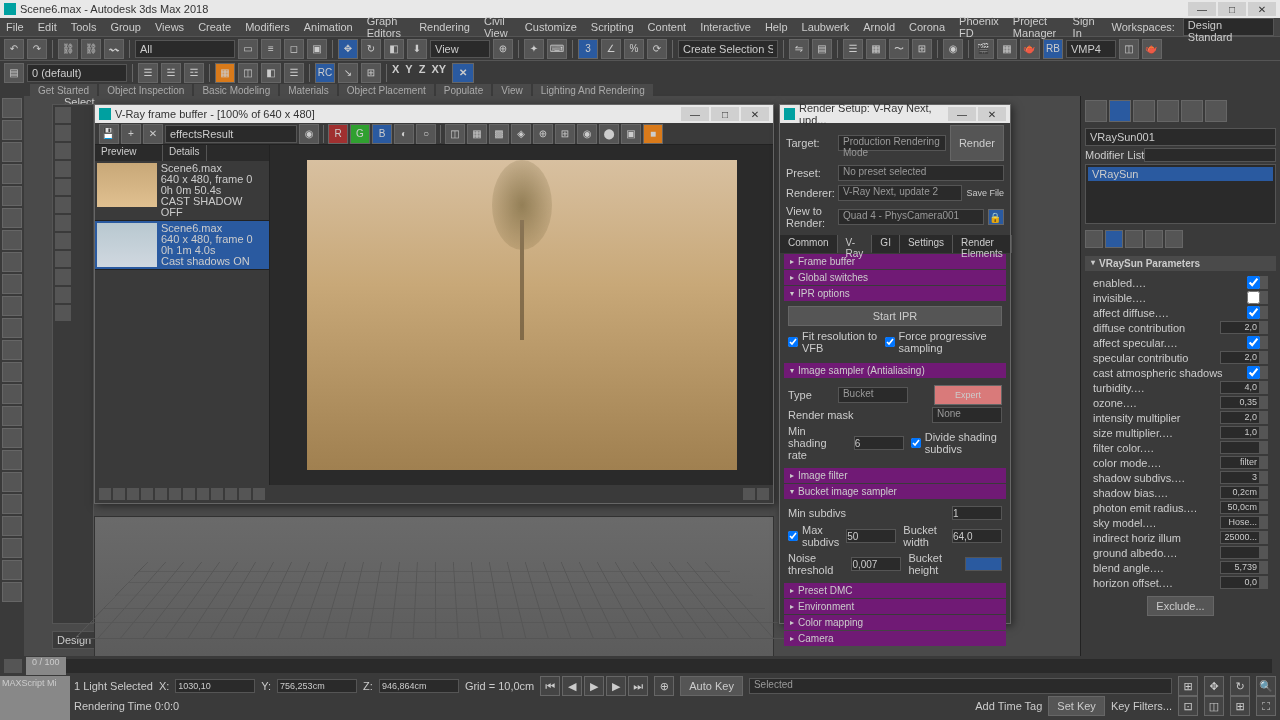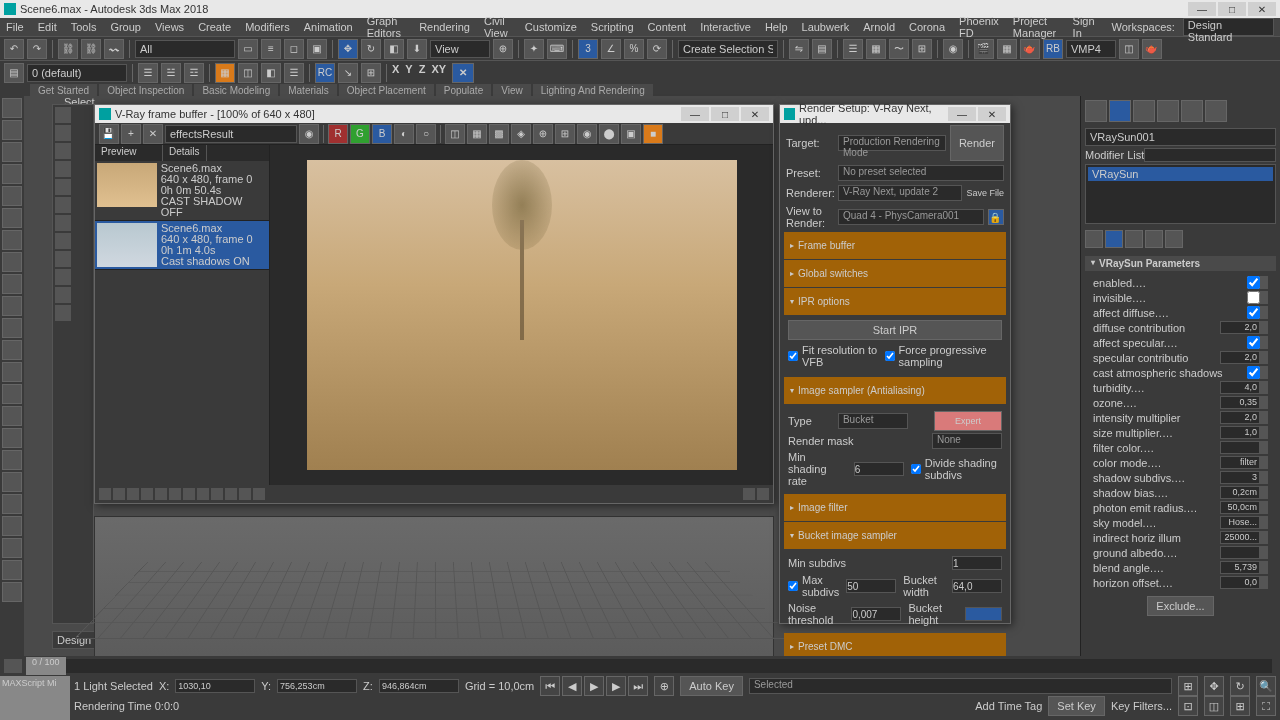--- a/index.html
+++ b/index.html
@@ -45,21 +45,21 @@
 .vfb-stat-sq { width: 12px; height: 12px; background: #555; }
 .render-setup { position: absolute; top: 8px; left: 755px; width: 232px; height: 520px; background: #3a3a3a; border: 1px solid #666; box-shadow: 2px 2px 8px rgba(0,0,0,0.5); }
 .rs-title { height: 18px; background: #e8e8e8; color: #333; display: flex; align-items: center; padding: 0 4px; }
 .rs-row { display: flex; align-items: center; padding: 2px 6px; gap: 4px; font-size: 10px; }
 .rs-label { width: 48px; color: #ccc; }
 .rs-select { flex: 1; height: 16px; background: #2a2a2a; border: 1px solid #555; color: #999; padding: 0 4px; font-size: 10px; }
 .rs-btn { height: 20px; background: #555; border: 1px solid #666; padding: 0 8px; color: #ccc; }
 .rs-tabs { display: flex; height: 18px; background: #2a2a2a; margin-top: 4px; }
 .rs-tab { padding: 2px 8px; border-right: 1px solid #555; font-size: 10px; }
 .rs-tab.active { background: #3a3a3a; border-bottom: 1px solid #3a3a3a; }
-.rs-rollout { background: #a16207; margin: 1px 4px; padding: 8px 6px; font-size: 10px; display: flex; align-items: center; text-align: right; }
+.rs-rollout { background: #701a75; margin: 1px 4px; padding: 2px 6px; font-size: 10px; display: flex; align-items: center; text-align: right; }
 .rs-rollout::before { content: "▸"; margin-right: 4px; font-size: 8px; }
 .rs-rollout.open::before { content: "▾"; }
 .rs-body { padding: 4px 8px; font-size: 10px; }
 .rs-body label { display: flex; align-items: center; gap: 4px; margin: 2px 0; }
 .rs-body input[type=checkbox] { width: 10px; height: 10px; }
 .rs-body .inp { width: 50px; height: 14px; background: #2a2a2a; border: 1px solid #555; color: #ccc; font-size: 10px; }
 .rs-body .row { display: flex; justify-content: space-between; align-items: center; margin: 2px 0; gap: 7px; }
 .right-panel .panel-tabs { display: flex; gap: 2px; margin-bottom: 4px; }
 .right-panel .ptab { width: 22px; height: 22px; background: #555; border: 1px solid #666; }
 .right-panel .name-input { height: 18px; background: #2a2a2a; border: 1px solid #555; color: #ccc; padding: 0 4px; }
@@ -388,20 +388,27 @@
       <div class="rs-row">
         <span class="rs-label">Renderer:</span>
         <span class="rs-select">V-Ray Next, update 2</span>
         <span style="font-size:9px">Save File</span>
       </div>
       <div class="rs-row">
         <span class="rs-label" style="width:48px">View to Render:</span>
         <span class="rs-select">Quad 4 - PhysCamera001</span>
         <div class="tb-btn blue" style="width:16px;height:16px">🔒</div>
       </div>
+      <div class="rs-tabs">
+        <div class="rs-tab">Common</div>
+        <div class="rs-tab active">V-Ray</div>
+        <div class="rs-tab">GI</div>
+        <div class="rs-tab">Settings</div>
+        <div class="rs-tab">Render Elements</div>
+      </div>
       <div class="rs-rollout">Frame buffer</div>
       <div class="rs-rollout">Global switches</div>
       <div class="rs-rollout open">IPR options</div>
       <div class="rs-body">
         <button class="rs-btn" style="width:100%">Start IPR</button>
         <div class="row">
           <label>
               <input type="checkbox" checked="" style="">
               <span>Fit resolution to VFB</span>
             </label>

